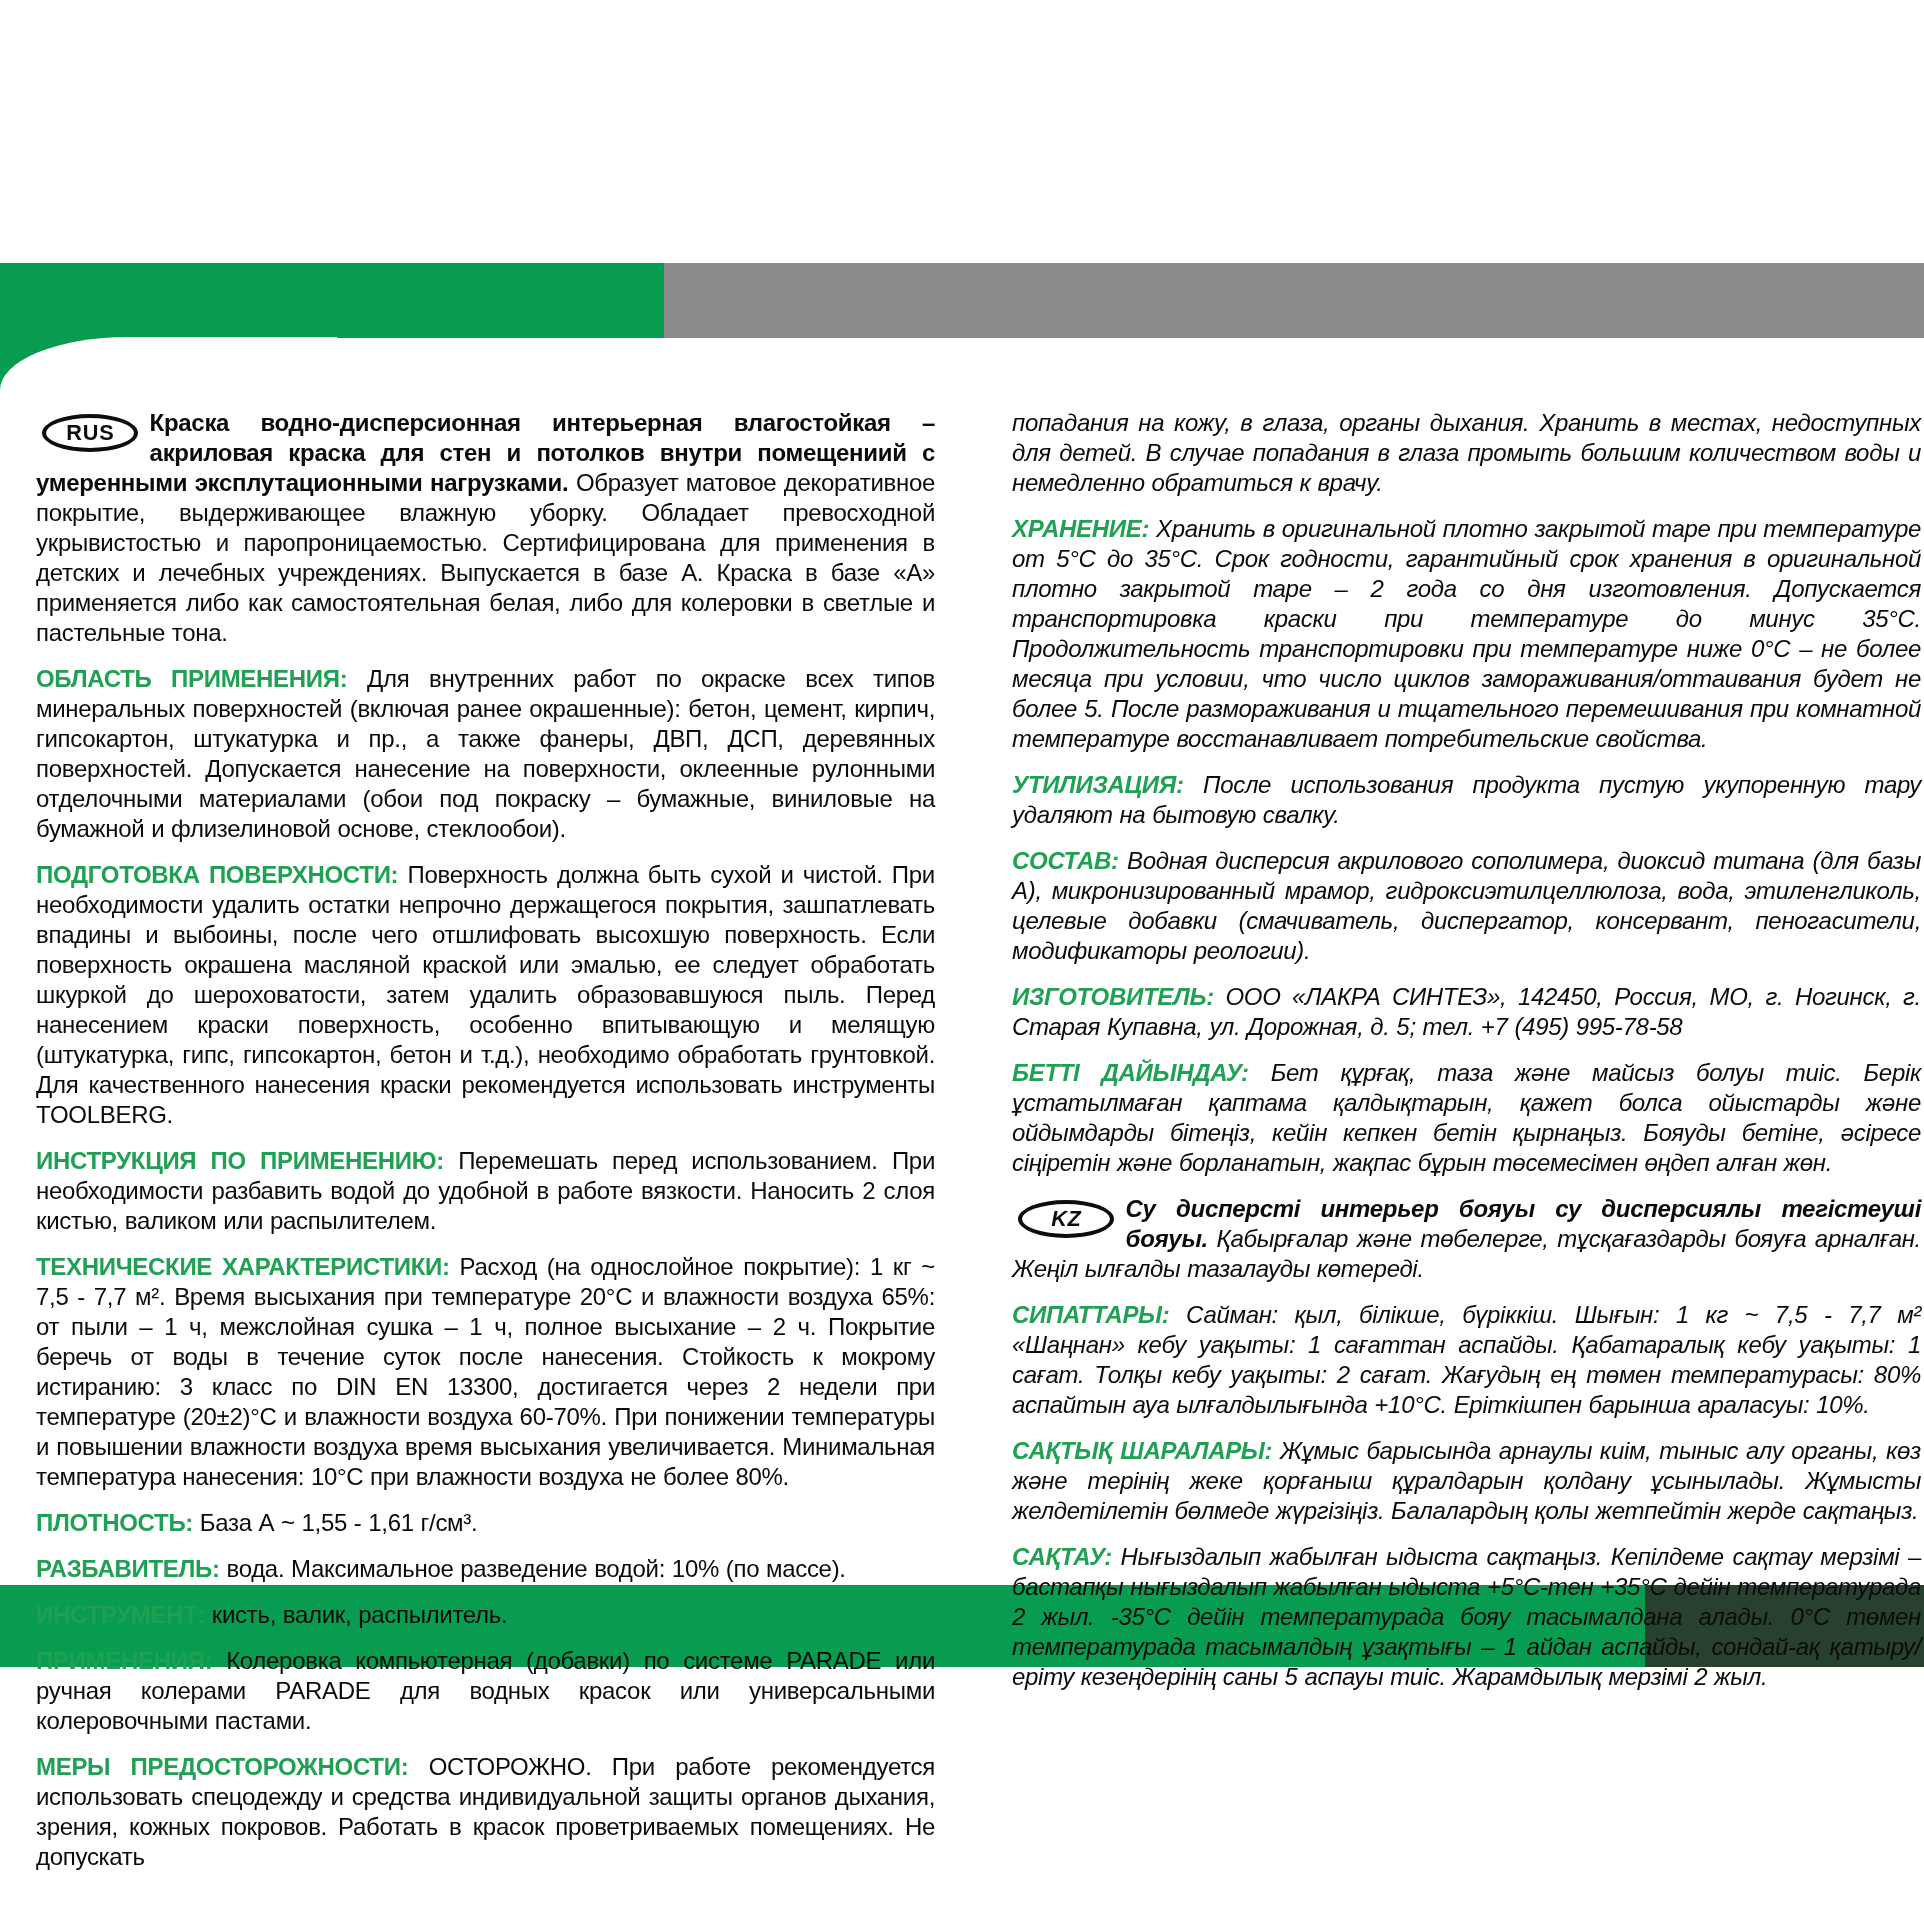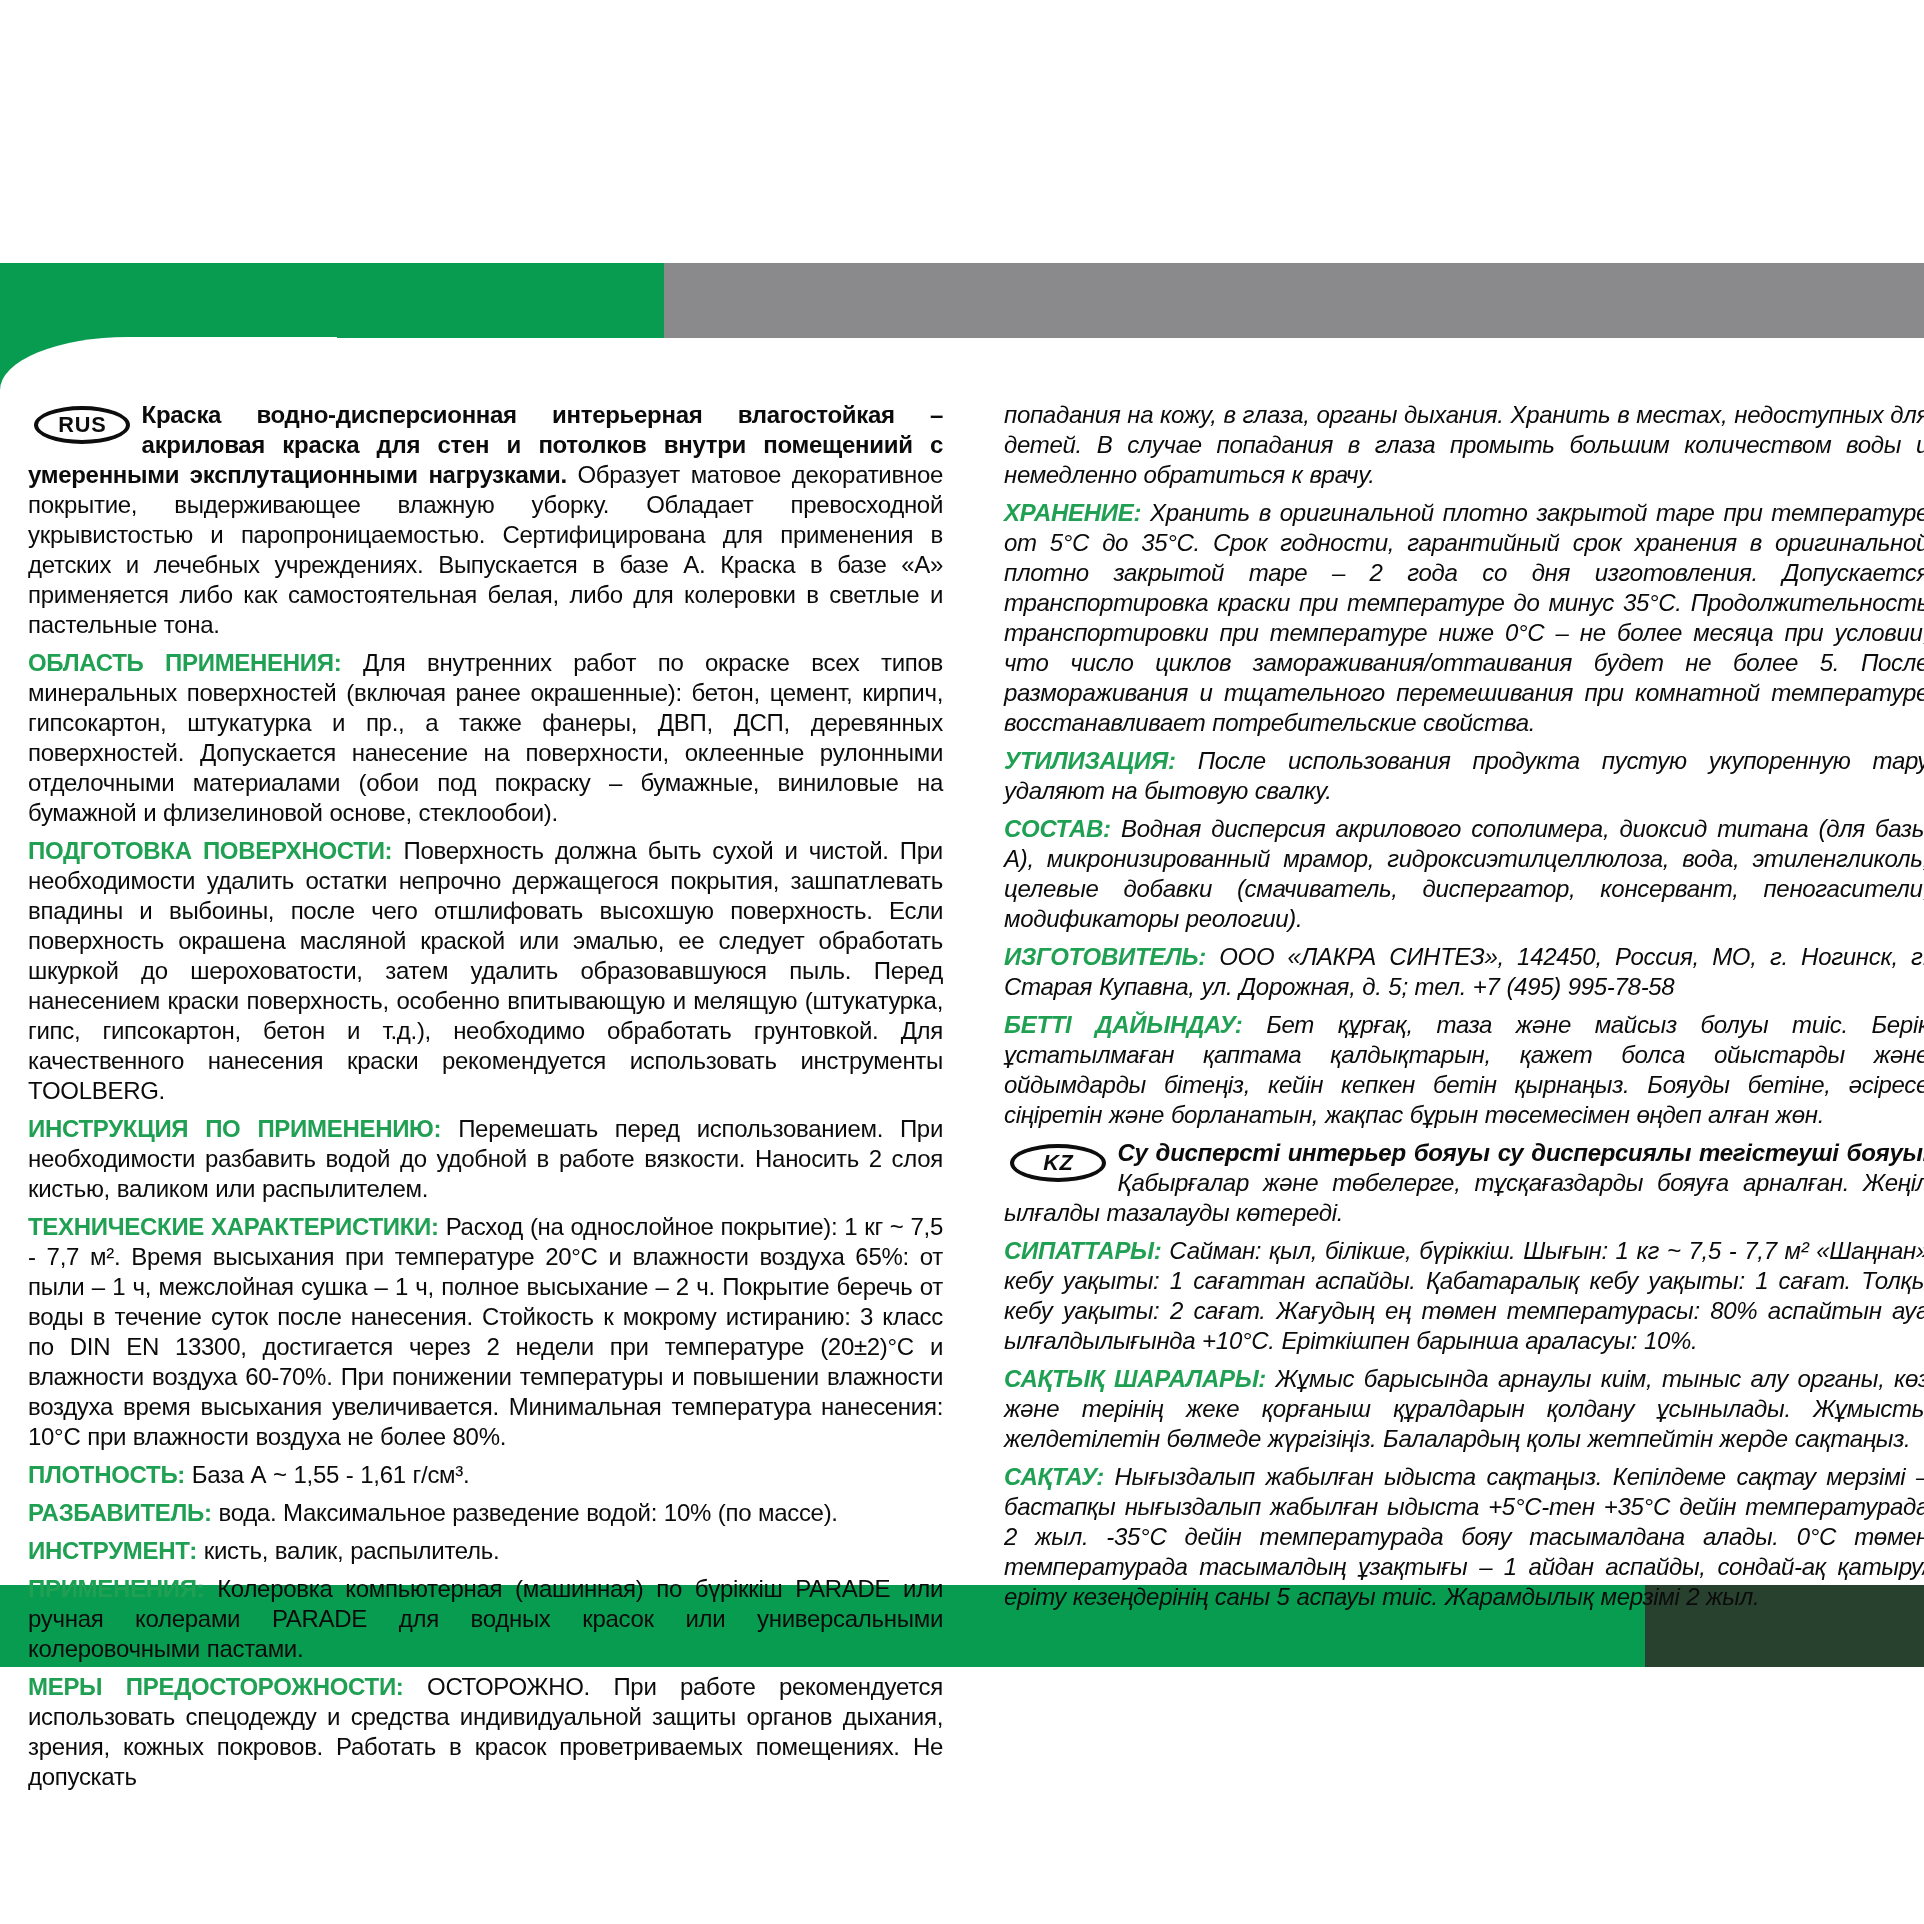--- a/index.html
+++ b/index.html
@@ -26,21 +26,21 @@
   .corner-green{position:absolute;left:0;top:337px;width:136px;height:58px;background:var(--brand-green);}
   .sheet-corner{position:absolute;left:0;top:337px;width:337px;height:120px;background:var(--paper);border-top-left-radius:128px 53px;}
   
   .band-bottom-green{position:absolute;left:0;top:1585px;width:1645px;height:82px;background:var(--brand-green);}
   .band-bottom-dark{position:absolute;left:1645px;top:1585px;width:280px;height:82px;background:var(--dark-green);}
   
   .col{position:absolute;top:392px;}
   .col-left{left:20px;width:931px;}
   .col-right{left:996px;width:941px;font-style:italic;}
   p.sec{
-    margin:8px;
+    margin:16px;
     text-align:justify;
     font-size:24px;
     line-height:30px;
     letter-spacing:-0.3px;
     word-spacing:0.4px;
   }
   .head{font-weight:700;color:var(--heading-green);}
   .lead{font-weight:700;}
   .kz-gap{margin-top:30.5px;}
   .badge{
@@ -90,21 +90,21 @@
     <p class="sec">
       <span class="head">ПЛОТНОСТЬ:</span> <span>База А ~ 1,55 - 1,61 г/см³.</span>
     </p>
     <p class="sec">
       <span class="head">РАЗБАВИТЕЛЬ:</span> <span>вода. Максимальное разведение водой: 10% (по массе).</span>
     </p>
     <p class="sec">
       <span class="head">ИНСТРУМЕНТ:</span> <span>кисть, валик, распылитель.</span>
     </p>
     <p class="sec">
-      <span class="head">ПРИМЕНЕНИЯ:</span> <span>Колеровка компьютерная (машинная) по бүріккіш PARADE или ручная колерами PARADE для водных красок или универсальными колеровочными пастами.</span>
+      <span class="head">ПРИМЕНЕНИЯ:</span> <span>Колеровка компьютерная (добавки) по системе PARADE или ручная колерами PARADE для водных красок или универсальными колеровочными пастами.</span>
     </p>
     <p class="sec">
       <span class="head">МЕРЫ ПРЕДОСТОРОЖНОСТИ:</span> <span>ОСТОРОЖНО. При работе рекомендуется использовать спецодежду и средства индивидуальной защиты органов дыхания, зрения, кожных покровов. Работать в красок проветриваемых помещениях. Не допускать</span>
     </p>
   </div>
 
   <div class="col col-right">
     <p class="sec">
       <span>попадания на кожу, в глаза, органы дыхания. Хранить в местах, недоступных для детей. В случае попадания в глаза промыть большим количеством воды и немедленно обратиться к врачу.</span>
     </p>

